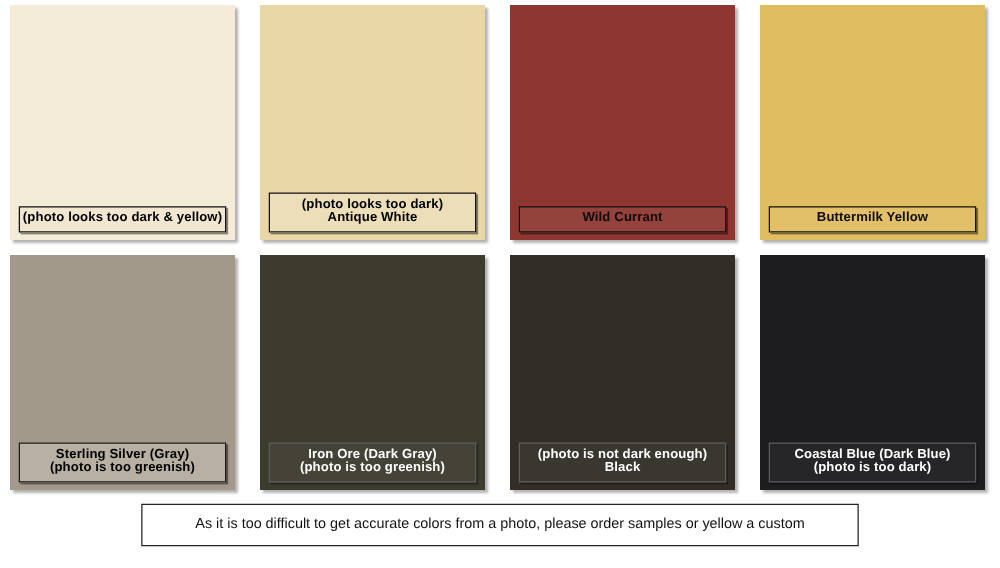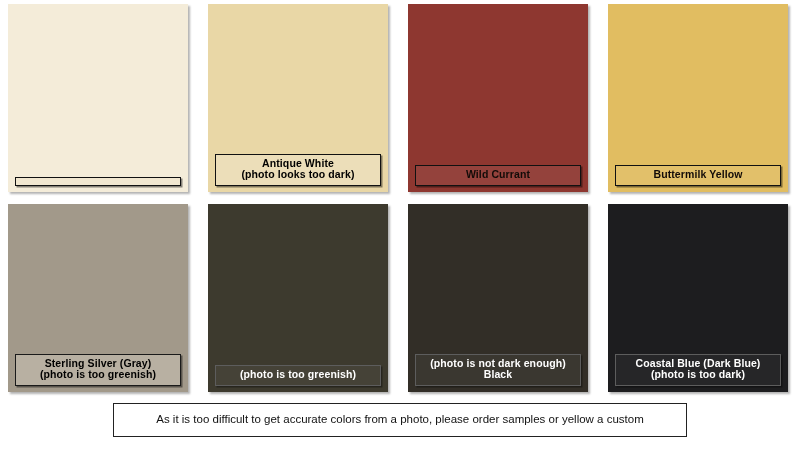--- a/index.html
+++ b/index.html
@@ -120,27 +120,28 @@
 </style>
 </head>
 <body>
 
 <div class="board">
 
   <div class="swatch-grid">
 
     <div class="swatch row0 col0 light" style="background-color: rgb(244, 236, 217);">
       <div class="label-box">
+        <span class="label-line sub">(photo looks too dark &amp; yellow)</span>
       </div>
     </div>
 
     <div class="swatch row0 col1 light" style="background-color: rgb(233, 215, 166);">
       <div class="label-box">
+        <span class="label-line sub">(photo looks too dark)</span>
         <span class="label-line">Antique White</span>
-        <span class="label-line sub">(photo looks too dark)</span>
       </div>
     </div>
 
     <div class="swatch row0 col3 tinted" style="background-color: rgb(225, 189, 97);">
       <div class="label-box">
         <span class="label-line">Buttermilk Yellow</span>
 
       </div>
     </div>
 
@@ -153,20 +154,21 @@
 
     <div class="swatch row1 col0 grayish" style="background-color: rgb(162, 153, 138);">
       <div class="label-box">
         <span class="label-line">Sterling Silver (Gray)</span>
         <span class="label-line sub">(photo is too greenish)</span>
       </div>
     </div>
 
     <div class="swatch row1 col1 dark" style="background-color: rgb(61, 58, 46);">
       <div class="label-box">
+        <span class="label-line">Iron Ore (Dark Gray)</span>
         <span class="label-line sub">(photo is too greenish)</span>
       </div>
     </div>
 
     <div class="swatch row1 col2 dark" style="background-color: rgb(50, 46, 39);">
       <div class="label-box">
         <span class="label-line sub">(photo is not dark enough)</span>
         <span class="label-line">Black</span>
       </div>
     </div>

